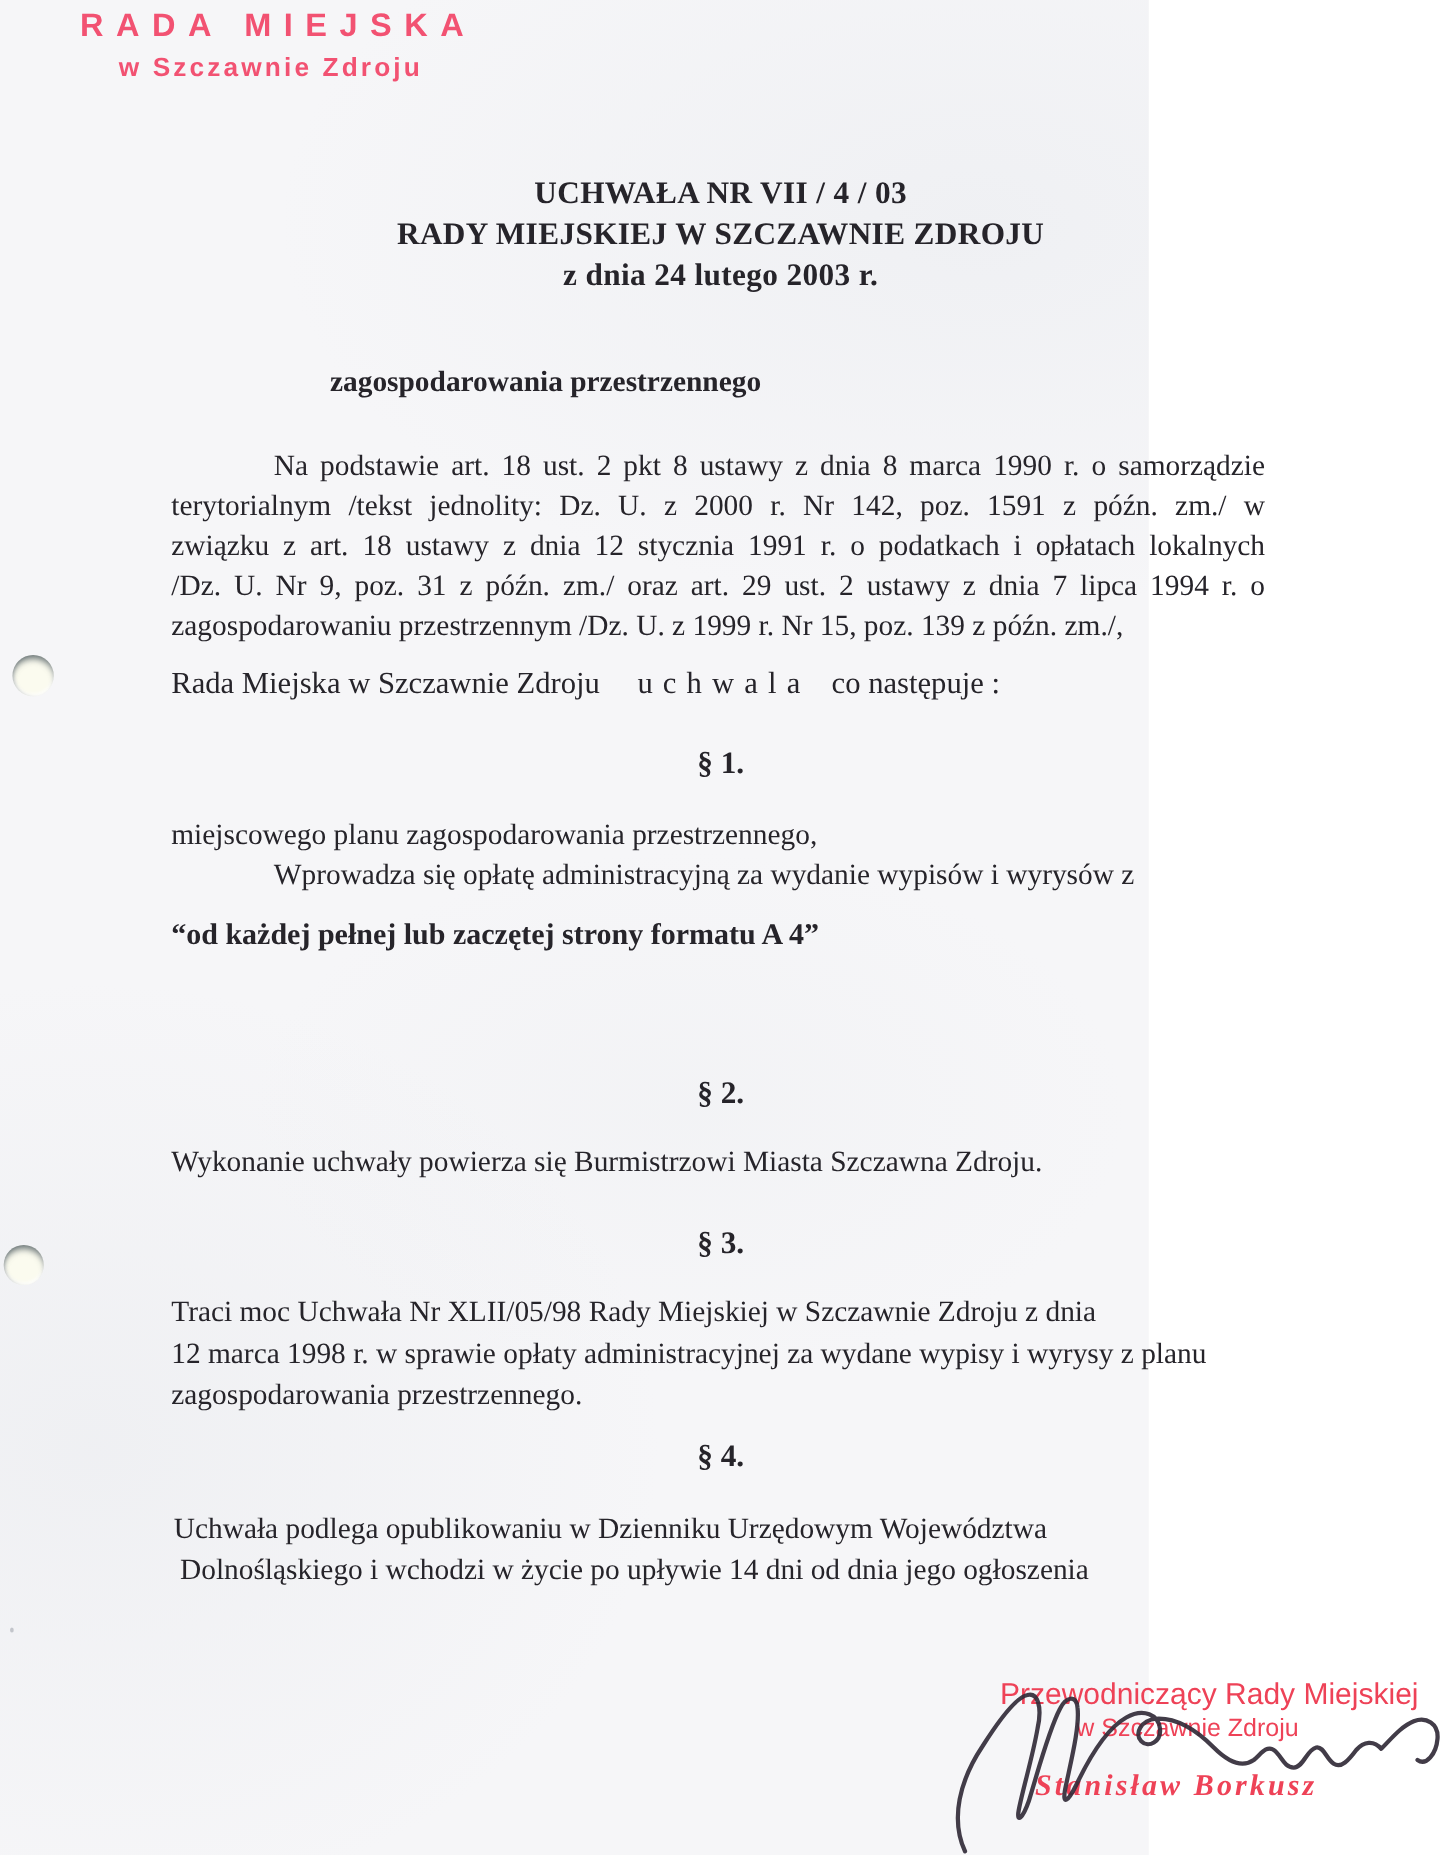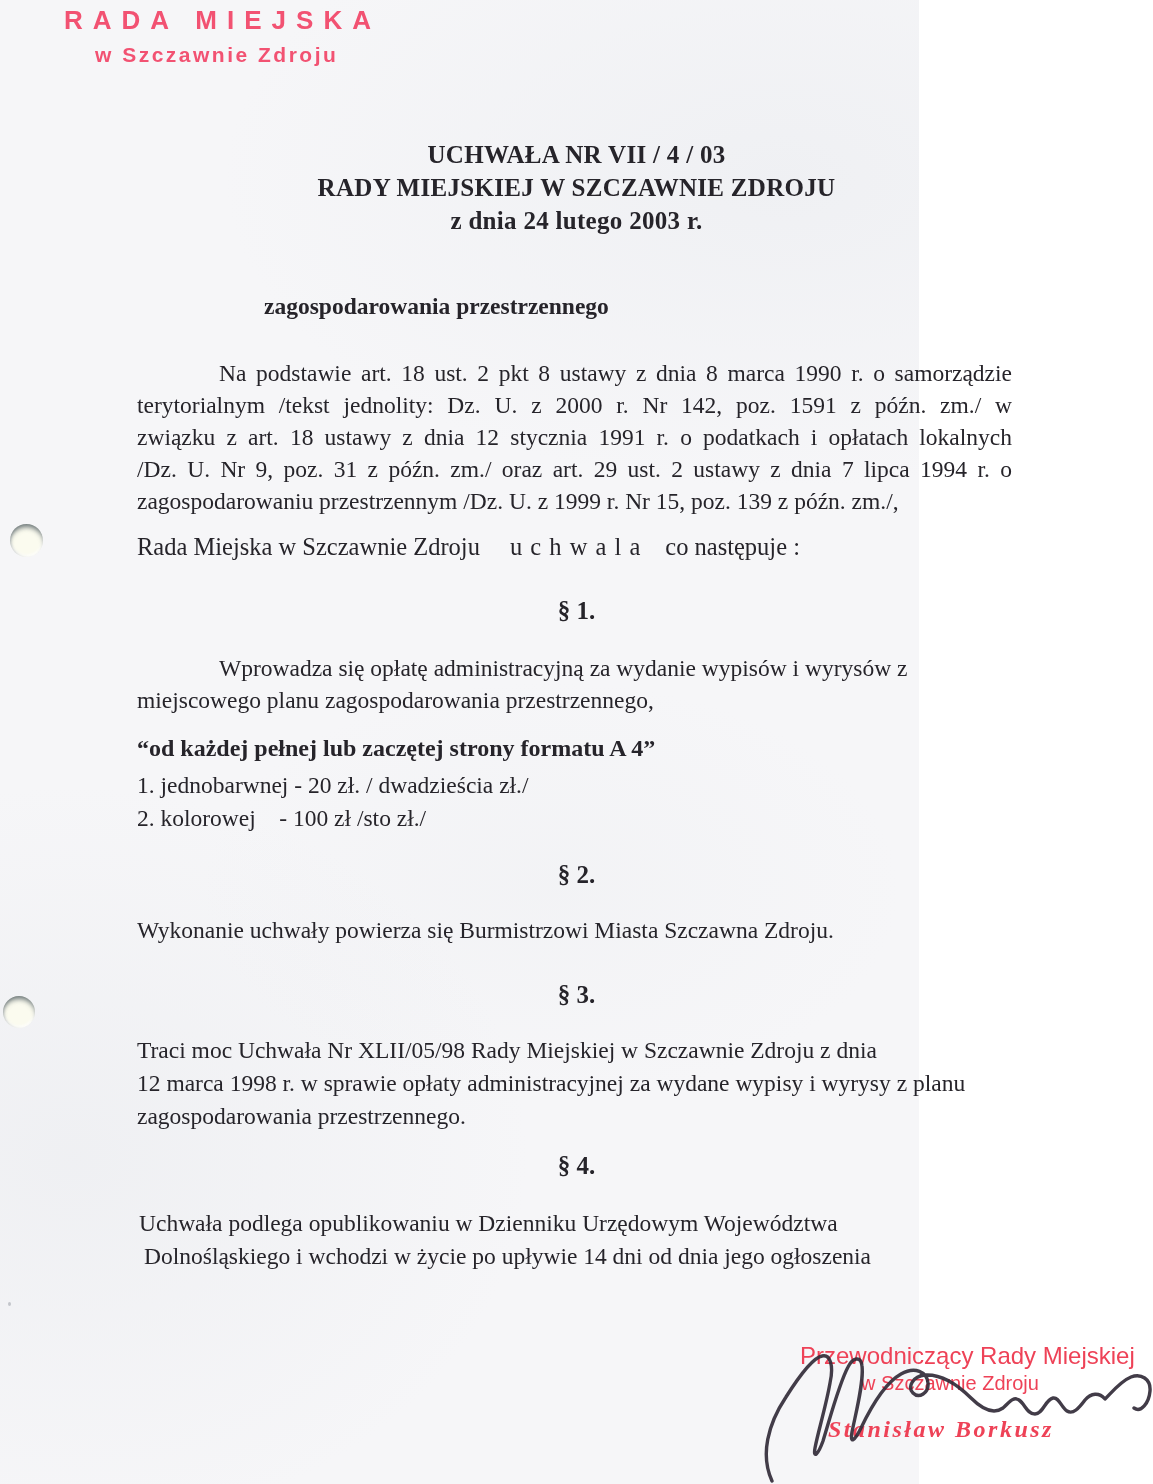--- a/index.html
+++ b/index.html
@@ -143,29 +143,25 @@
     <div class="bodyline jl last">zagospodarowaniu przestrzennym /Dz. U. z 1999 r. Nr 15, poz. 139 z późn. zm./,</div>
   </div>
 
   <div class="enact">
     <span>Rada Miejska w Szczawnie Zdroju</span><span class="spaced">u c h w a l a</span><span>co następuje :</span>
   </div>
 
   <div class="para-head ph-1">§ 1.</div>
 
   <div class="s1-body">
+    <div class="bodyline">miejscowego planu zagospodarowania przestrzennego,</div>
     <div class="bodyline first">Wprowadza się opłatę administracyjną za wydanie wypisów i wyrysów z</div>
-    <div class="bodyline">miejscowego planu zagospodarowania przestrzennego,</div>
     <div class="bodyline quote">“od każdej pełnej lub zaczętej strony formatu A 4”</div>
   </div>
 
-  <div class="s1-list">
-    <div class="bodyline">1. jednobarwnej - 20 zł. / dwadzieścia zł./</div>
-    <div class="bodyline">2. kolorowej    - 100 zł /sto zł./</div>
-  </div>
 
   <div class="para-head ph-2">§ 2.</div>
   <div class="s2-body bodyline">Wykonanie uchwały powierza się Burmistrzowi Miasta Szczawna Zdroju.</div>
 
   <div class="para-head ph-3">§ 3.</div>
   <div class="s3-body">
     <div class="bodyline">Traci moc Uchwała Nr XLII/05/98 Rady Miejskiej w Szczawnie Zdroju z dnia</div>
     <div class="bodyline">12 marca 1998 r. w sprawie opłaty administracyjnej za wydane wypisy i wyrysy z planu</div>
     <div class="bodyline">zagospodarowania przestrzennego.</div>
   </div>

